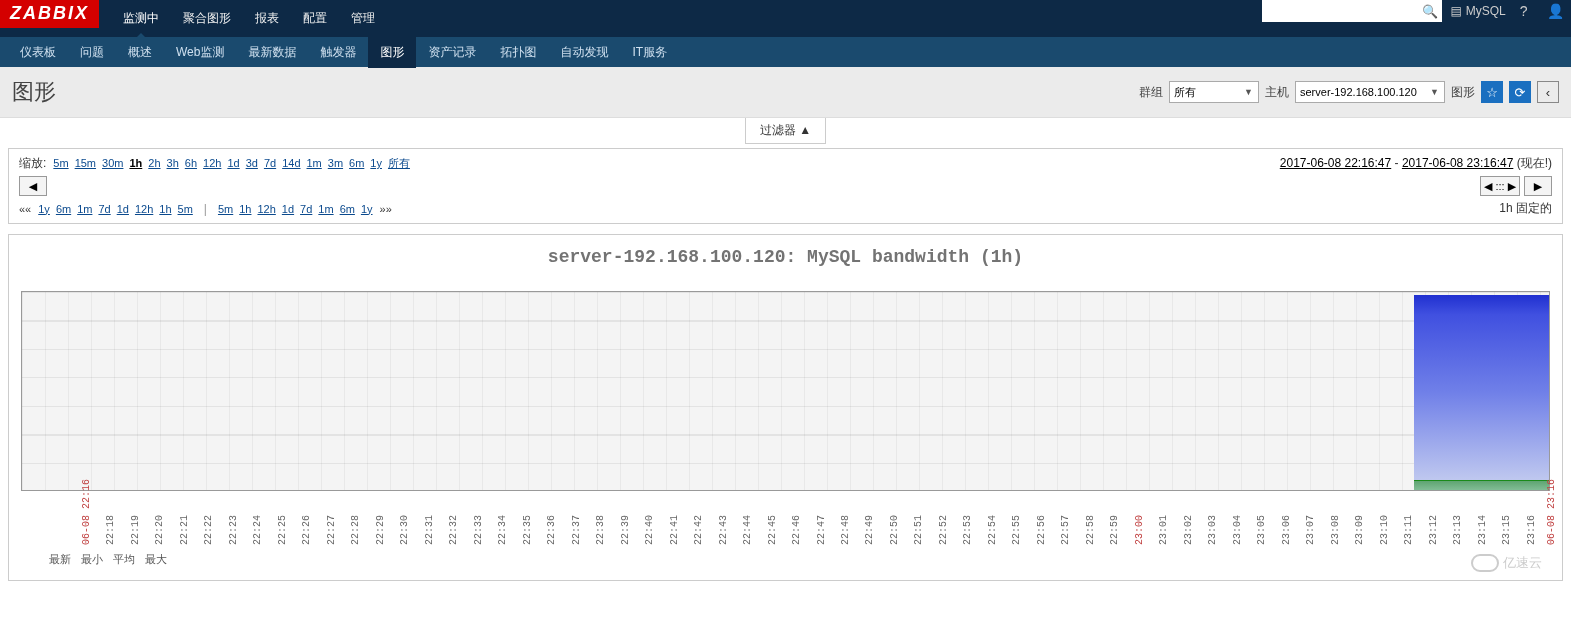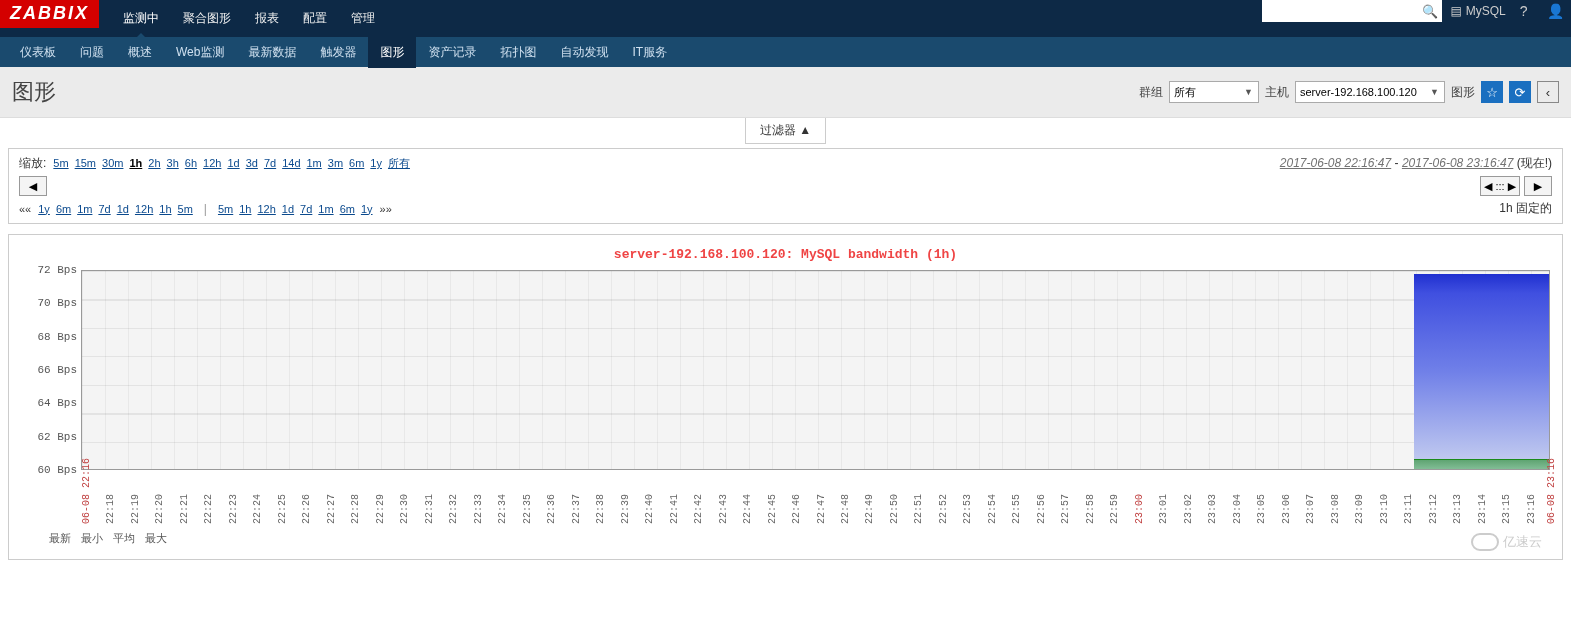--- a/index.html
+++ b/index.html
@@ -39,35 +39,35 @@
 .filter-toggle-row { text-align:center; position:relative; height:24px; background:#fff; }
 .filter-tab { display:inline-block; border:1px solid #ccc; border-top:none; padding:4px 14px; font-size:12px; color:#333; background:#fff; cursor:pointer; }
 
 
 .timebox { border:1px solid #ccc; margin: 6px 8px 0 8px; padding: 6px 10px; background:#fff; position:relative; }
 .timerow1 { display:flex; align-items:center; gap:4px; }
 .zoom-label { color:#333; }
 .zoom-link { color:#0b4a8e; text-decoration:underline; cursor:pointer; padding:0 3px; font-size:11px; }
 .zoom-link.bold { font-weight:bold; color:#000; text-decoration:underline; }
 .range-text { margin-left:auto; color:#333; }
-.range-link { color:#737373; text-decoration:underline; cursor:pointer;font-style:italic; }
+.range-link { color:#000000; text-decoration:underline; cursor:pointer; }
 
 .timerow2 { display:flex; align-items:center; margin-top:4px; }
 .arrow-btn { width:28px; height:20px; border:1px solid #999; background:#f4f4f4; display:inline-flex; align-items:center; justify-content:center; cursor:pointer; font-size:11px; }
 .mid-btn { width:40px; }
 .timerow2-right { margin-left:auto; display:flex; gap:4px; }
 
 .timerow3 { display:flex; align-items:center; gap:4px; margin-top:4px; }
 .shift-label { color:#333; font-size:11px; }
 .pipe { color:#999; padding:0 4px; }
 .fixed-text { margin-left:auto; color:#333; }
 
 
 .chartbox { border:1px solid #ccc; margin: 10px 8px 8px 8px; padding: 12px; background:#fff; position:relative; }
-.chart-title { text-align:center; font-family: "Courier New", monospace; font-size:13px; color:#ef4444; margin-bottom:8px; font-weight:bold; }
+.chart-title { text-align:center; font-family: "Courier New", monospace; font-size:18px; color:#737373; margin-bottom:24px; font-weight:bold; }
 .plot-wrap { display:flex; }
 .yaxis { width: 60px; position:relative; font-family:"Courier New",monospace; color:#555; font-size:11px; }
 .ytick { position:absolute; right:4px; transform:translateY(-50%); }
 .plot { flex:1; height: 200px; border:1px solid #999; background:#f4f4f4; position:relative; overflow:hidden;
   background-image: repeating-linear-gradient(to bottom, rgba(0,0,0,.07) 0, rgba(0,0,0,.07) 1px, transparent 1px, transparent 28.5px),
                     repeating-linear-gradient(to right, rgba(0,0,0,.05) 0, rgba(0,0,0,.05) 1px, transparent 1px, transparent 23px);
 }
 .data-area-blue { position:absolute; right:0; top:3px; width:135px; bottom:0;
   background: linear-gradient(to bottom, #2030d0 0%, #4050e0 10%, #7080e8 50%, #c8d0f0 100%); }
 .data-area-green { position:absolute; right:0; bottom:0; width:135px; height:10px;
@@ -170,29 +170,20 @@
     <span class="shift-label">»»</span>
     <span class="fixed-text">
       <span>1h</span>&nbsp;<span>固定的</span>
     </span>
   </div>
 </div>
 
 <div class="chartbox">
   <div class="chart-title">server-192.168.100.120: MySQL bandwidth (1h)</div>
   <div class="plot-wrap">
-    <div class="yaxis" id="yaxis">
-        <div class="ytick" style="top: 0px;">72 Bps</div>
-        <div class="ytick" style="top: 33.3333px;">70 Bps</div>
-        <div class="ytick" style="top: 66.6667px;">68 Bps</div>
-        <div class="ytick" style="top: 100px;">66 Bps</div>
-        <div class="ytick" style="top: 133.333px;">64 Bps</div>
-        <div class="ytick" style="top: 166.667px;">62 Bps</div>
-        <div class="ytick" style="top: 200px;">60 Bps</div>
-      </div>
     <div class="plot" id="plot">
       <div class="data-area-blue"></div>
       <div class="data-area-green"></div>
     </div>
   </div>
   <div class="xaxis" id="xaxis">
       <div class="xtick red" style="left: 0px;">06-08 22:16</div>
       <div class="xtick" style="left: 24.4833px;">22:18</div>
       <div class="xtick" style="left: 48.9667px;">22:19</div>
       <div class="xtick" style="left: 73.45px;">22:20</div>

